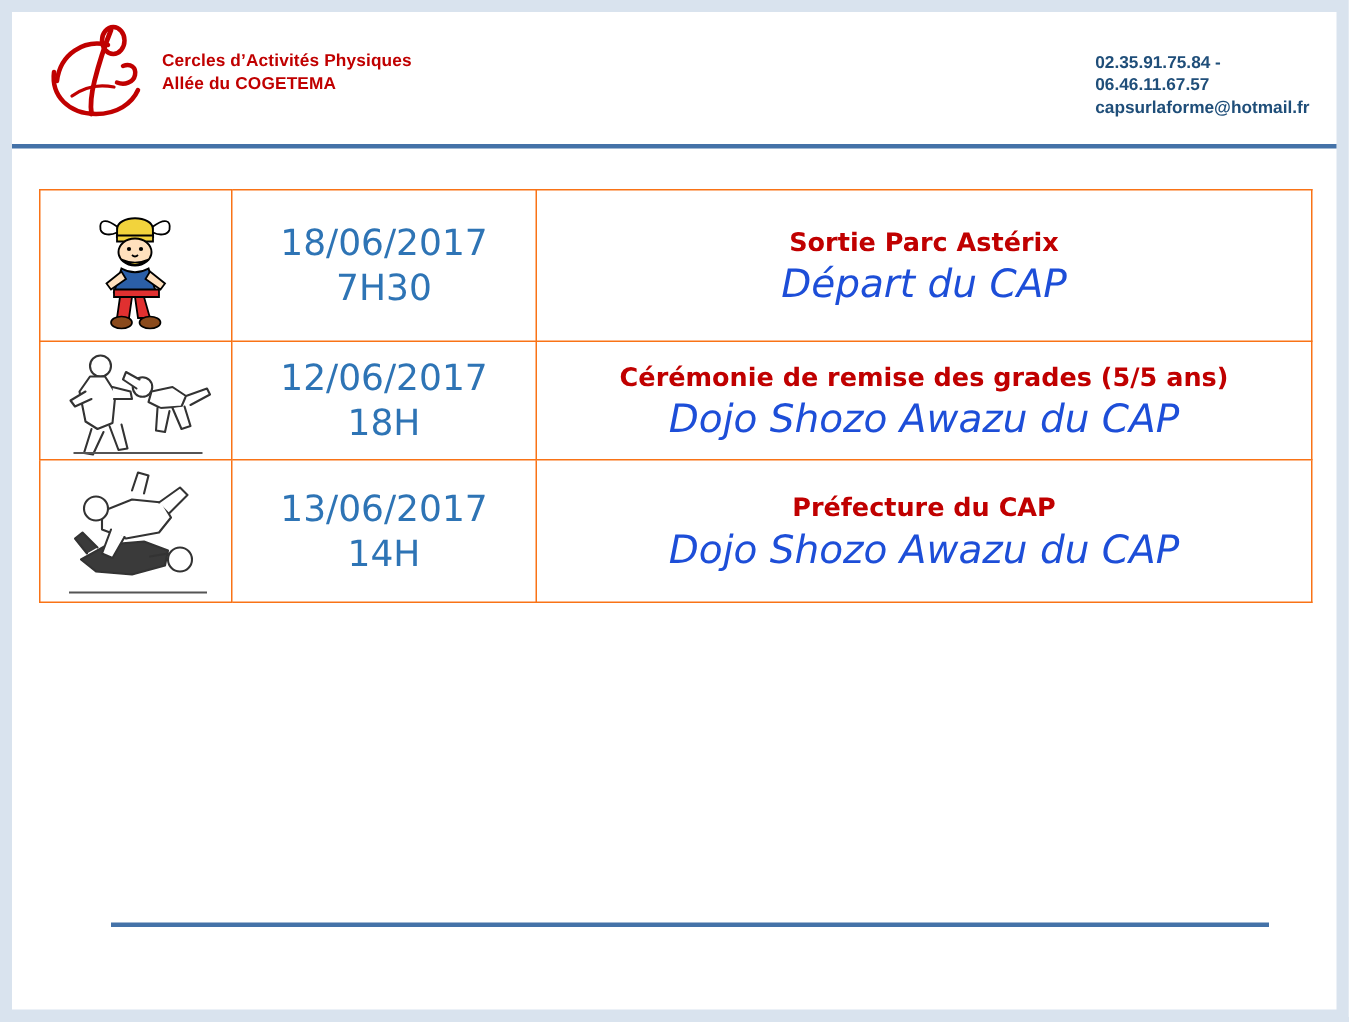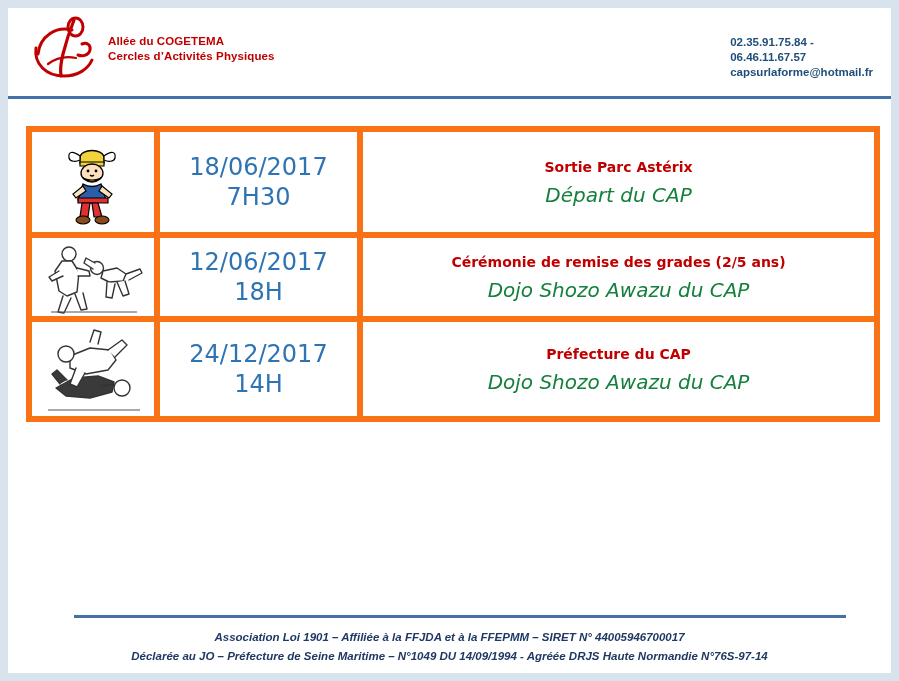--- a/index.html
+++ b/index.html
@@ -72,21 +72,21 @@
   
   .events {
     position: absolute;
     left: 18px;
     top: 118px;
     width: 848px;
     border-collapse: collapse;
     table-layout: fixed;
   }
   .events td {
-    border: 6px solid #f97316;
+    border: 1px solid #f97316;
     vertical-align: middle;
     padding: 0;
   }
   .col-pic { width: 128px; }
   .col-date { width: 203px; }
   .col-desc { width: 517px; }
 
   .pic-cell {
     text-align: center;
     padding: 6px 0;
@@ -99,28 +99,28 @@
     font-family: "DejaVu Sans", sans-serif;
     padding: 10px 4px;
   }
   .desc-cell {
     text-align: center;
     padding: 8px 10px;
   }
   .desc-title {
     color: #c00000;
     font-weight: bold;
-    font-size: 14px;
+    font-size: 17px;
     line-height: 27px;
     font-family: "DejaVu Sans", sans-serif;
   }
   .desc-sub {
-    color: #15803d;
+    color: #1d4ed8;
     font-style: italic;
-    font-size: 20px;
+    font-size: 26px;
     line-height: 29px;
     font-family: "DejaVu Sans", sans-serif;
   }
 
   
   .footer-rule {
     position: absolute;
     left: 66px;
     width: 772px;
     top: 607px;
@@ -155,22 +155,22 @@
         <path d="M44 6 C40 16 36 28 33 40 C31 48 30 56 31 62" stroke="#c00000" stroke-width="3.2" fill="none" stroke-linecap="round"></path>
         <ellipse cx="45.5" cy="13" rx="7.5" ry="9" stroke="#c00000" stroke-width="3" fill="none"></ellipse>
         <path d="M52 30 C57 28 61 31 60 36 C59 41 53 43 48 41" stroke="#c00000" stroke-width="3" fill="none" stroke-linecap="round"></path>
         <path d="M8 40 C10 22 26 12 42 16" stroke="#c00000" stroke-width="3" fill="none" stroke-linecap="round"></path>
         <path d="M6 34 C4 50 16 62 34 62 C48 62 58 55 62 46" stroke="#c00000" stroke-width="3" fill="none" stroke-linecap="round"></path>
         <path d="M18 50 C26 44 36 42 46 44" stroke="#c00000" stroke-width="2.2" fill="none" stroke-linecap="round"></path>
       </svg>
     </div>
 
     <div class="org-block">
+      <div>Cercles d’Activités Physiques</div>
       <div>Allée du COGETEMA</div>
-      <div>Cercles d’Activités Physiques</div>
     </div>
 
     <div class="contact-block">
       <div>02.35.91.75.84 -</div>
       <div>06.46.11.67.57</div>
       <div class="mail">capsurlaforme@hotmail.fr</div>
     </div>
 
     <div class="header-rule"></div>
   </div>
@@ -248,21 +248,21 @@
               </g>
               <path d="M14 74 h86" stroke="#555" stroke-width="1.2" fill="none"></path>
             </svg>
           </div>
         </td>
         <td class="date-cell">
           <div>12/06/2017</div>
           <div>18H</div>
         </td>
         <td class="desc-cell">
-          <div class="desc-title">Cérémonie de remise des grades (2/5 ans)</div>
+          <div class="desc-title">Cérémonie de remise des grades (5/5 ans)</div>
           <div class="desc-sub">Dojo Shozo Awazu du CAP</div>
         </td>
       </tr>
 
       <tr>
         <td class="pic-cell">
           <div>
             <svg width="114" height="94" viewBox="0 0 114 94">
               <g stroke="#333" stroke-width="1.4" stroke-linejoin="round" stroke-linecap="round">
 
@@ -275,31 +275,27 @@
                 <circle cx="30" cy="32" r="8" fill="#fff"></circle>
                 <path d="M72 28 l14 -10 l5 5 l-12 12" fill="#fff"></path>
                 <path d="M54 20 l4 -12 l7 2 l-3 12" fill="#fff"></path>
                 <path d="M40 46 l-6 16 l7 3 l8 -14" fill="#fff"></path>
               </g>
               <path d="M12 88 h92" stroke="#555" stroke-width="1.2" fill="none"></path>
             </svg>
           </div>
         </td>
         <td class="date-cell">
-          <div>24/12/2017</div>
+          <div>13/06/2017</div>
           <div>14H</div>
         </td>
         <td class="desc-cell">
           <div class="desc-title">Préfecture du CAP</div>
           <div class="desc-sub">Dojo Shozo Awazu du CAP</div>
         </td>
       </tr>
 
     </tbody>
   </table>
 
   <div class="footer-rule"></div>
-  <div class="footer-text">
-    <div>Association Loi 1901 – Affiliée à la FFJDA et à la FFEPMM – SIRET N° 44005946700017</div>
-    <div>Déclarée au JO – Préfecture de Seine Maritime – N°1049 DU 14/09/1994 - Agréée DRJS Haute Normandie N°76S-97-14</div>
-  </div>
 
 </div>
 
 </body></html>

